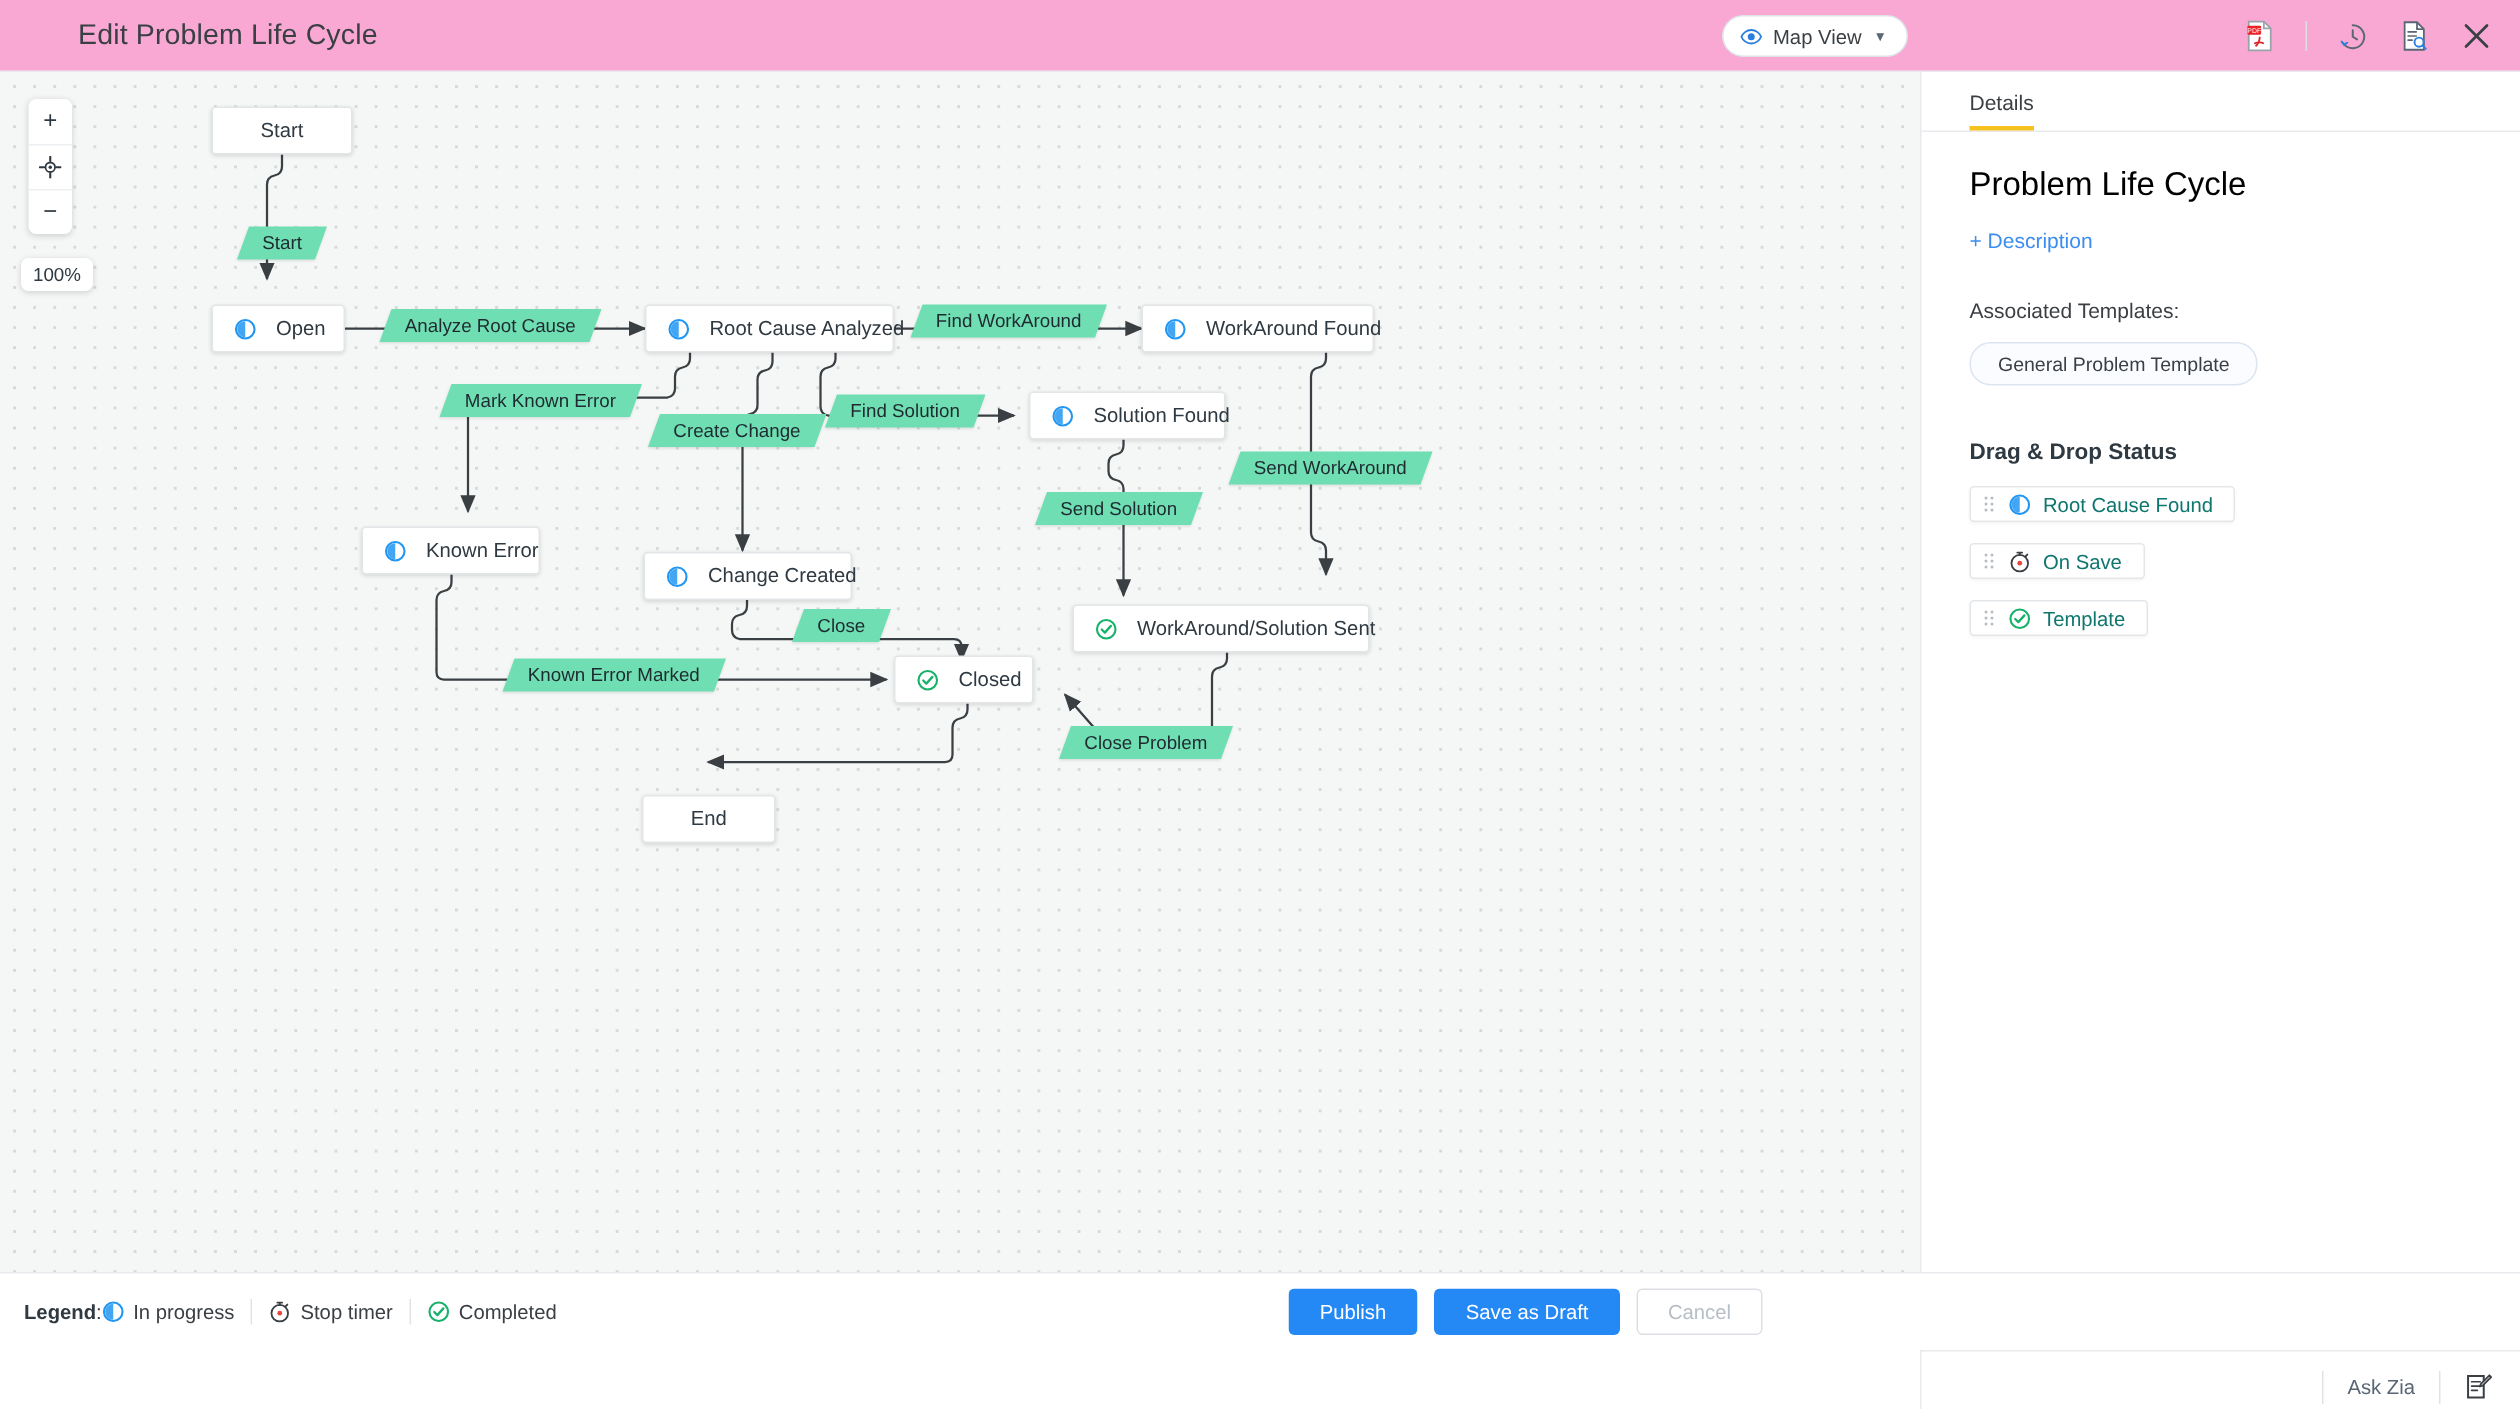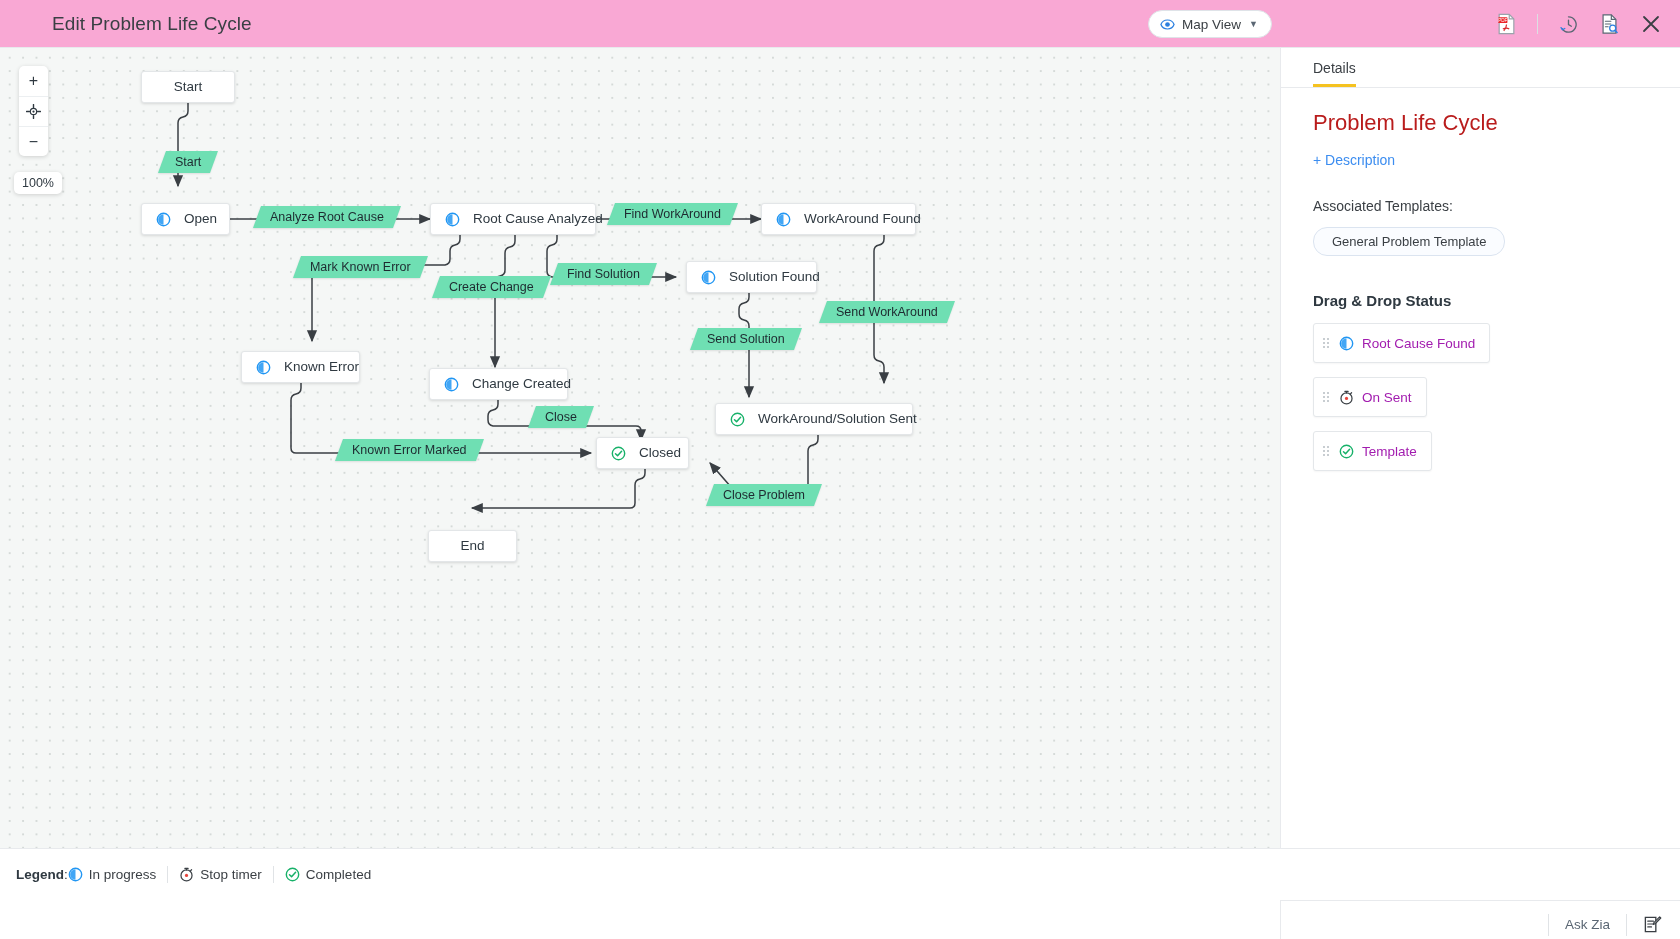--- a/index.html
+++ b/index.html
@@ -93,33 +93,33 @@
   #panel {
     position: absolute; left: 1280px; top: 48px; width: 400px; height: 891px;
     background: #fff; border-left: 1px solid #e8eaed;
   }
   #tabbar { height: 40px; border-bottom: 1px solid #e8eaed; display: flex; align-items: flex-end; }
   #tab-details {
     margin-left: 32px; padding-bottom: 8px; font-size: 14px; color: #3a3f44;
     border-bottom: 3px solid #f5c220; cursor: pointer;
   }
   #panel-body { padding: 22px 32px 0 32px; }
-  #panel-title { font-size: 22px; font-weight: 400; color: #b91c1c; }
+  #panel-title { font-size: 22px; font-weight: 400; color: #000000; }
   #desc-link { display: inline-block; margin-top: 16px; font-size: 14px; color: #3c8df0; cursor: pointer; }
   #assoc-label { margin-top: 29px; font-size: 14px; color: #3a3f44; }
   #assoc-chip {
     margin-top: 13px; display: inline-block;
     border: 1px solid #dbe4f0; border-radius: 14px; background: #fafcff;
     padding: 6px 18px; font-size: 13px; color: #3a3f44; cursor: pointer;
   }
   #dnd-title { margin-top: 36px; font-size: 15px; font-weight: bold; color: #2f3941; }
   .dnd-item {
-    margin-top: 14px; height: 40px; border: 1px solid #e4e7ea; border-radius: 3px;
+    margin-top: 14px; height: 24px; border: 1px solid #e4e7ea; border-radius: 3px;
     background: #fff; display: inline-flex; align-items: center;
-    padding: 0 14px 0 8px; gap: 8px; font-size: 13.5px; color: #a21caf;
+    padding: 0 14px 0 8px; gap: 8px; font-size: 13.5px; color: #0f766e;
     cursor: grab; box-shadow: 0 1px 2px rgba(0,0,0,.04);
   }
   .dnd-row { display: block; }
   .grip { display: inline-block; width: 9px; }
   .grip i {
     display: block; width: 2px; height: 2px; background: #b6bcc2;
     border-radius: 50%; float: left; margin: 1px;
   }
 
   
@@ -406,21 +406,21 @@
               <i></i>
             </span>
             <span style="display:flex">
       <svg width="15" height="15" viewBox="0 0 16 16">
         <circle cx="8" cy="9" r="5.9" fill="#fff" stroke="#3a3f44" stroke-width="1.3"></circle>
         <path d="M6.3 1.5h3.4M8 1.5v1.7" stroke="#3a3f44" stroke-width="1.3" stroke-linecap="round"></path>
         <path d="M12.2 4.1l1.2-1.2" stroke="#3a3f44" stroke-width="1.3" stroke-linecap="round"></path>
         <circle cx="8" cy="9" r="1.7" fill="#e8453c"></circle>
       </svg>
             </span>
-            <span>On Sent</span>
+            <span>On Save</span>
           </div></div>
         <div class="dnd-row"><div class="dnd-item">
             <span class="grip">
               <i></i>
               <i></i>
               <i></i>
               <i></i>
               <i></i>
               <i></i>
             </span>
@@ -466,20 +466,25 @@
         <span class="lg-item">
           <span style="display:flex">
       <svg width="15" height="15" viewBox="0 0 16 16">
         <circle cx="8" cy="8" r="6.6" fill="#fff" stroke="#17b169" stroke-width="1.5"></circle>
         <path d="M4.8 8.2 L7 10.4 L11.3 5.6" fill="none" stroke="#17b169" stroke-width="1.6" stroke-linecap="round" stroke-linejoin="round"></path>
       </svg>
           </span>
           <span>Completed</span>
         </span>
       </span>
+  </div>
+  <div id="footer-actions">
+    <div class="btn primary">Publish</div>
+    <div class="btn primary">Save as Draft</div>
+    <div class="btn ghost">Cancel</div>
   </div>
 </div>
 
 <div id="zia-bar">
   <div class="zsep"></div>
   <div id="ask-zia">Ask Zia</div>
   <div class="zsep"></div>
   <div id="zia-icon">
     <svg width="19" height="19" viewBox="0 0 20 20">
       <path d="M2.5 2.5h11v15h-11z" fill="none" stroke="#3a3f44" stroke-width="1.4"></path>

